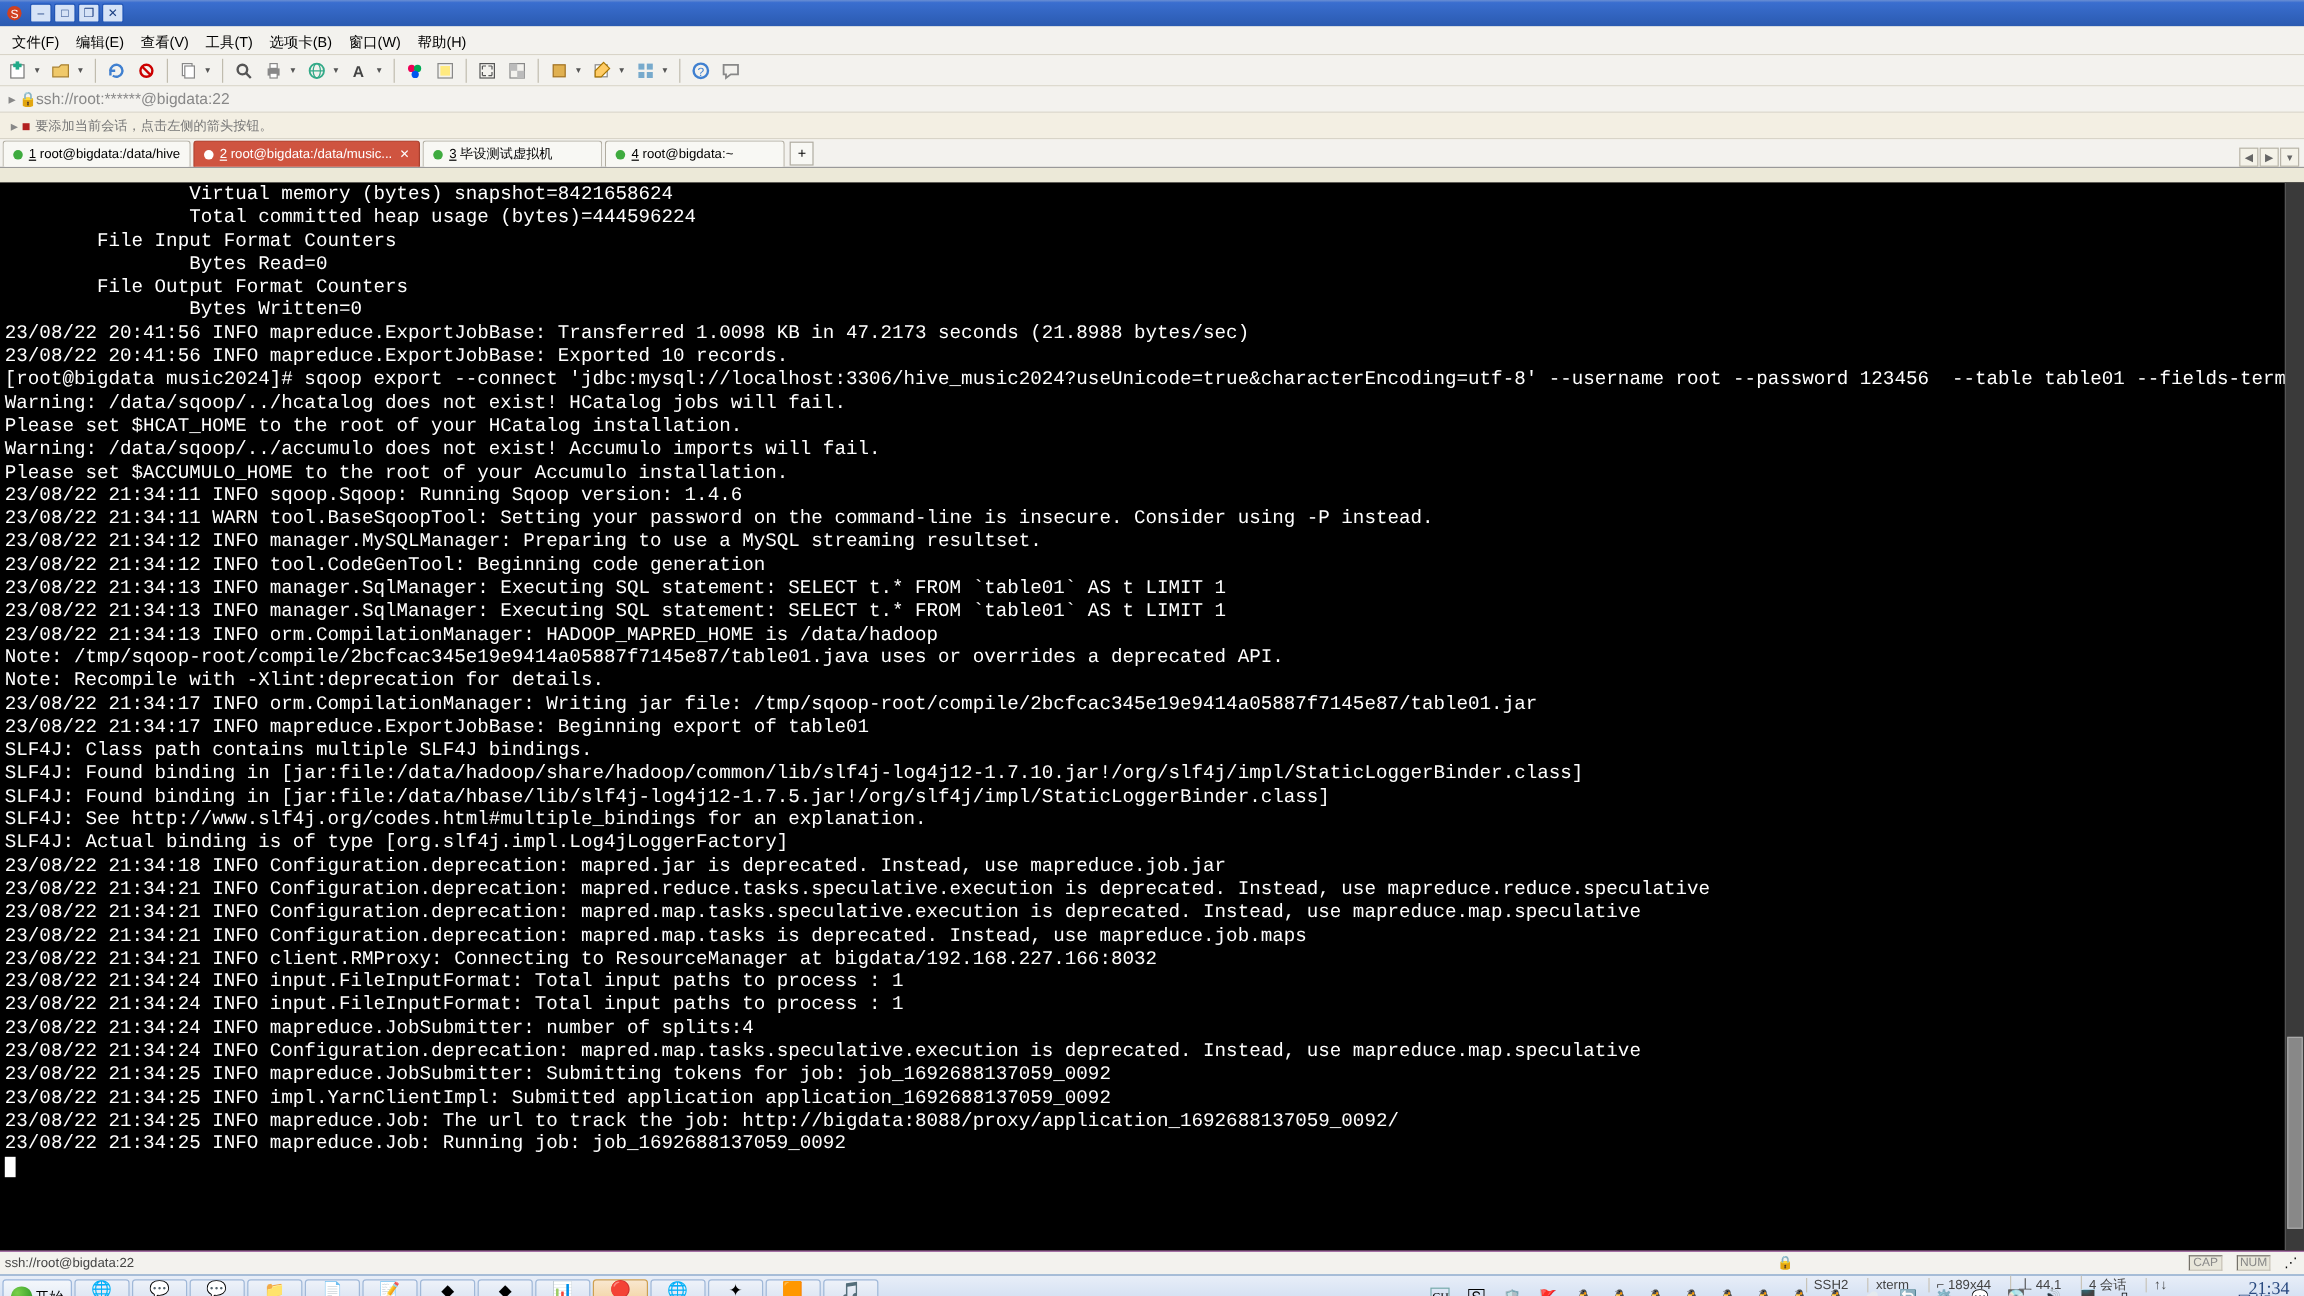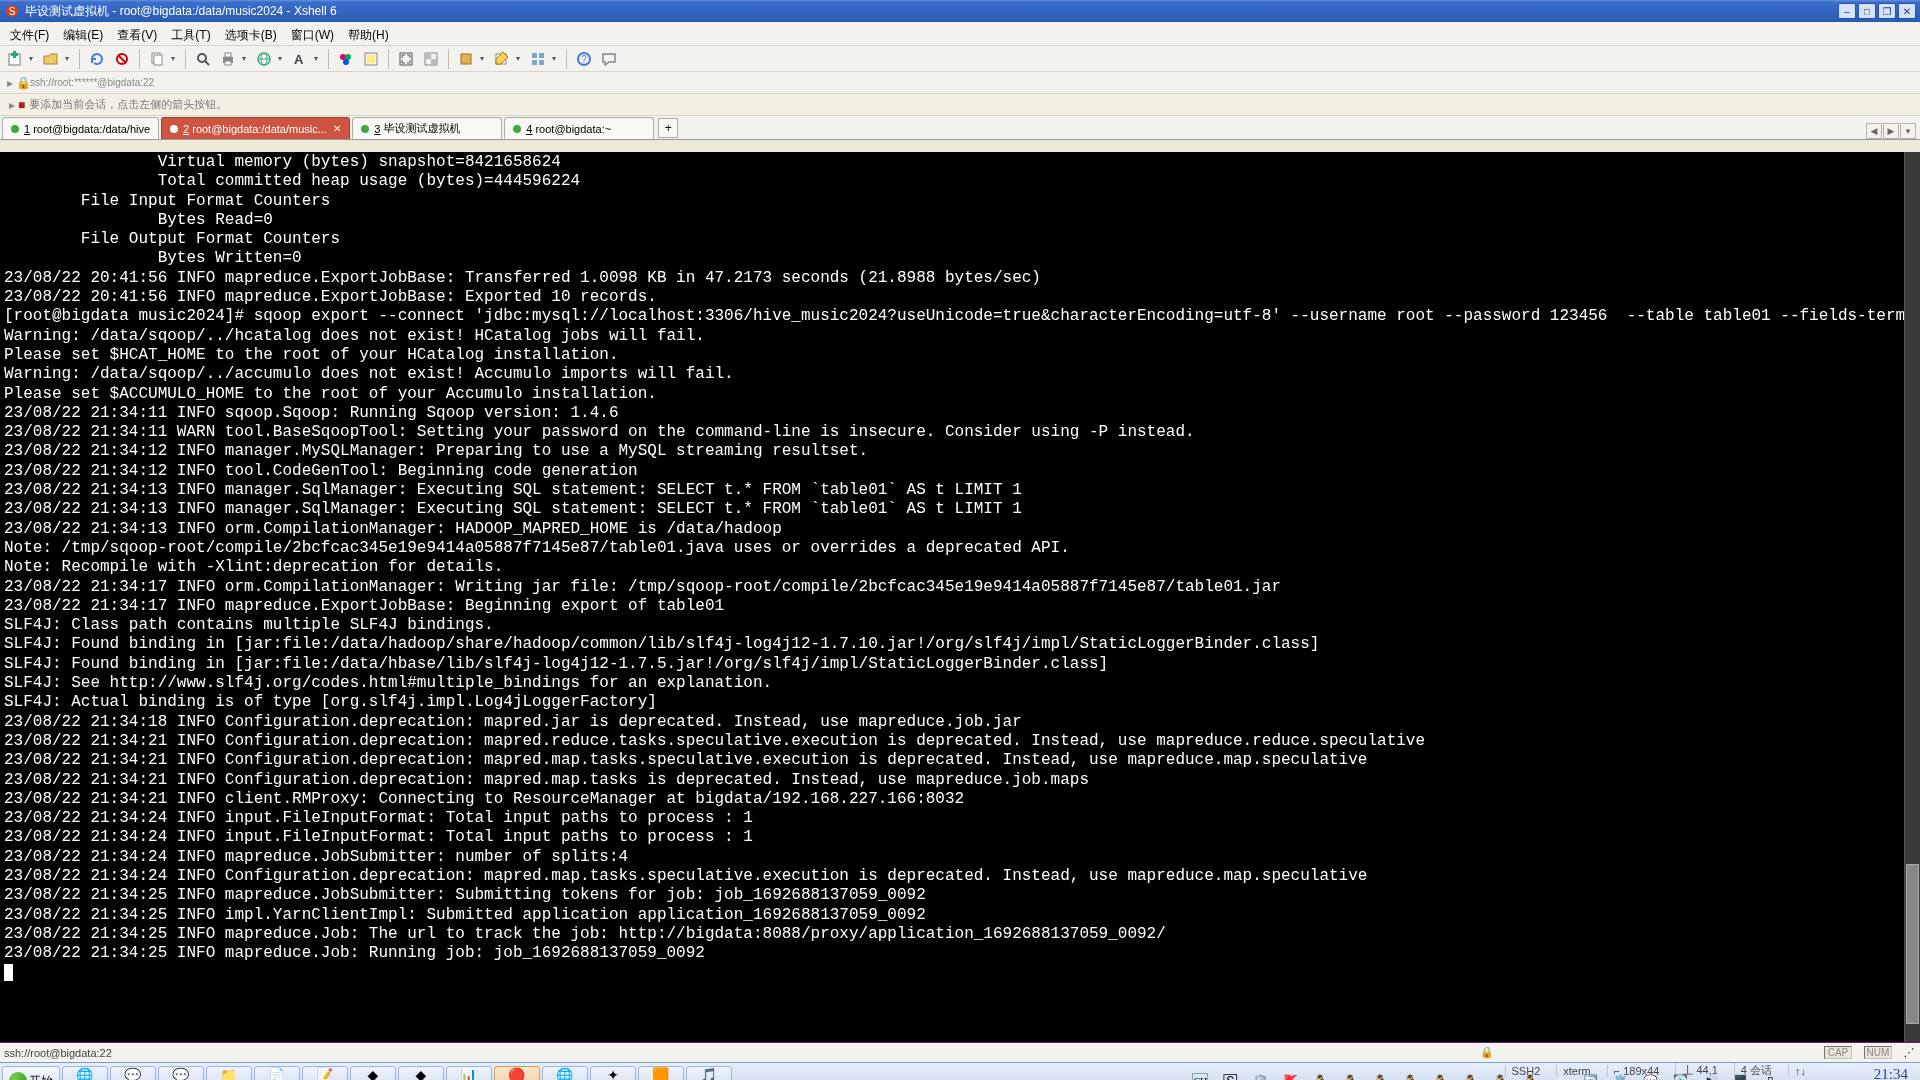--- a/index.html
+++ b/index.html
@@ -17,21 +17,21 @@
 .menubar span { padding: 1px 6px; cursor: default; }
 
 
 .toolbar { height: 26px; background: #f3f2ee; display: flex; align-items: center; padding: 2px 4px; gap: 3px; border-bottom:1px solid #d8d4c8;}
 .tbtn { width: 22px; height: 22px; display: inline-flex; align-items: center; justify-content: center; border-radius: 2px; }
 .tsep { width: 1px; height: 20px; background: #c0bcae; margin: 0 3px; }
 .dd { width: 8px; font-size: 8px; color: #555; }
 
 .addrbar { height: 22px; background: #f3f2ee; display: flex; align-items: center; padding: 0 4px; border-bottom:1px solid #d8d4c8;}
 .addrbar .lock { width:14px; color:#b78a12;}
-.addrbar .addr { color:#888; font-size:10px; }
+.addrbar .addr { color:#888; font-size:13px; }
 
 .hintbar { height: 22px; background: #f3efe3; display: flex; align-items: center; padding: 0 6px; border-bottom:1px solid #d8d4c8; }
 .hintbar .b { color:#b32020; margin-right:4px; }
 .hintbar .t { color:#777; font-size:11px; }
 
 
 .sessiontabs { height: 24px; background: #f3f2ee; display: flex; align-items: flex-end; padding: 0 2px; border-bottom:1px solid #999;}
 .stab { height: 22px; min-width:150px; max-width:210px; background: #f8f8f4; border: 1px solid #b0aca0; border-bottom: none; border-radius: 3px 3px 0 0; display: flex; align-items: center; padding: 0 8px; margin-right: 2px; font-size:11px; position:relative;}
 .stab .dot { width:8px; height:8px; border-radius:50%; background:#3eab3e; margin-right:5px; flex:none;}
 .stab.active { background: #cf5440; color:#fff; border-color:#a8402f;}
@@ -72,21 +72,20 @@
 </head>
 <body>
 
 <div class="titlebar">
   <span class="ico">
       <svg width="14" height="14">
         <circle cx="7" cy="7" r="6" fill="#d04020"></circle>
         <text x="7" y="11" font-size="10" fill="#fff" text-anchor="middle">S</text>
       </svg>
     </span>
-  <span class="ttl">毕设测试虚拟机 - root@bigdata:/data/music2024 - Xshell 6</span>
   <div class="wbtn">
     <div>–</div>
     <div>□</div>
     <div>❐</div>
     <div>✕</div>
   </div>
 </div>
 
 <div class="menubar">
   <span>文件(F)</span>

